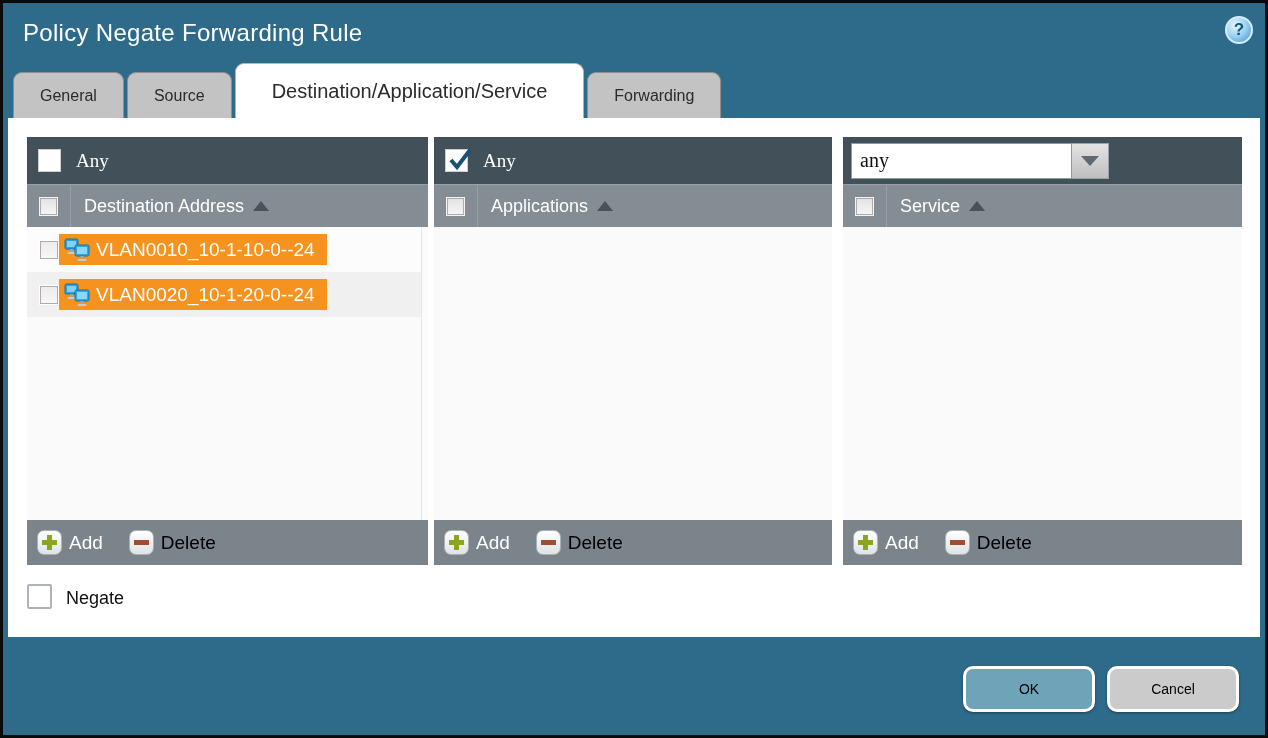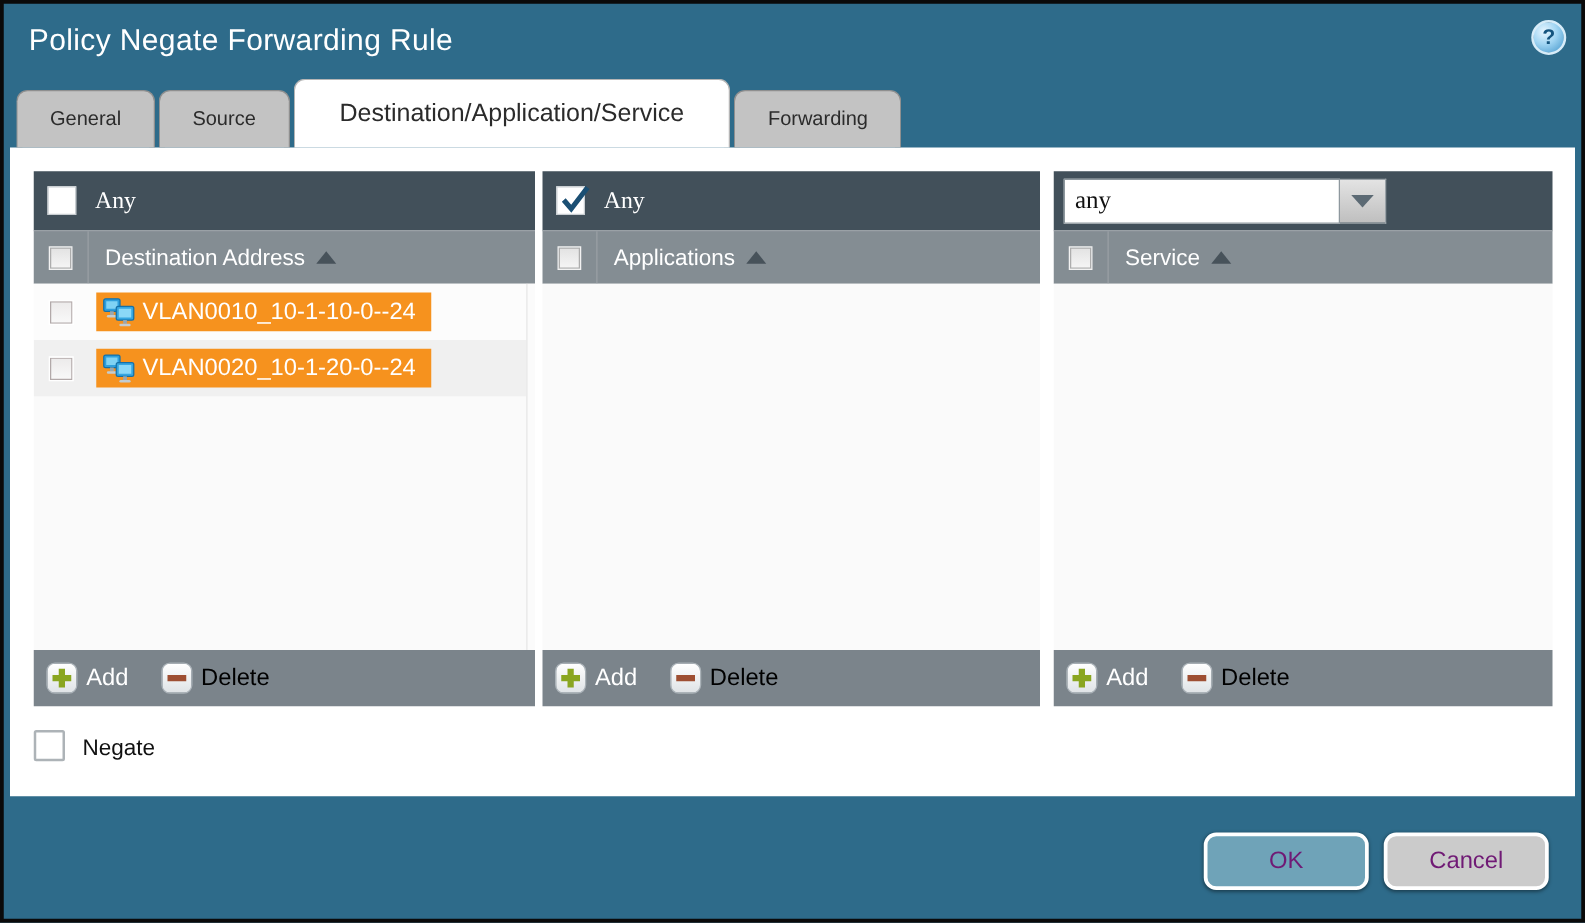--- a/index.html
+++ b/index.html
@@ -35,21 +35,21 @@
   .colhead { height:43px; background:#848d93; display:flex; align-items:center; flex:none; border-top:1px solid #9aa1a6; }
   .colhead-cbcell { width:44px; height:100%; display:flex; align-items:center; justify-content:center; border-right:1px solid #99a0a5; flex:none; }
   .colhead-label { color:#fff; font-size:18px; margin-left:13px; display:flex; align-items:center; gap:9px; }
   .sort-up { width:0; height:0; border-left:8px solid transparent; border-right:8px solid transparent; border-bottom:10px solid #47525a; }
 
   .list { flex:1; background:#fafafa; position:relative; overflow:hidden; }
   .scroll-strip { position:absolute; right:0; top:0; bottom:0; width:7px; background:#fbfbfb; border-left:1px solid #e6e6e6; }
   .row { height:45px; display:flex; align-items:center; padding-left:12px; }
   .row:nth-child(odd) { background:#fcfcfc; }
   .row:nth-child(even) { background:#f0f0f0; }
-  .pill { margin-left:18px; height:31px; background:#f6921e; display:inline-flex; align-items:center;
+  .pill { height:31px; background:#f6921e; display:inline-flex; align-items:center;
           padding:0 12px 0 5px; color:#fff; font-size:19px; gap:6px; }
 
   .footer-bar { height:45px; background:#7b848b; display:flex; align-items:center; padding-left:10px; gap:26px; flex:none; }
   .foot-btn { display:flex; align-items:center; gap:7px; cursor:pointer; }
   .foot-btn span.lbl { font-size:19px; }
   .add .lbl { color:#fff; }
   .del .lbl { color:#000000; }
   .iconbox { width:25px; height:25px; border-radius:7px; background:linear-gradient(#ffffff,#dfe3e6);
              border:1px solid #aab2b8; display:flex; align-items:center; justify-content:center; }
   .plus { position:relative; width:15px; height:15px; }
@@ -74,21 +74,21 @@
   .combo-btn { width:37px; height:36px; background:linear-gradient(#e3e3e3,#bfbfbf); border:1px solid #9aa2a8; border-left:none;
                display:flex; align-items:center; justify-content:center; cursor:pointer; }
   .tri-down { width:0; height:0; border-left:9px solid transparent; border-right:9px solid transparent; border-top:10px solid #5c6a74; }
 
   
   .negate { position:absolute; left:19px; top:466px; display:flex; align-items:flex-end; gap:14px; }
   .negate-label { font-size:18px; color:#111; }
 
   
   .btn { position:absolute; top:663px; width:132px; height:46px; border-radius:10px; border:3px solid #fff;
-         display:flex; align-items:center; justify-content:center; font-size:19px; color:#701a75; cursor:pointer;
+         display:flex; align-items:center; justify-content:center; font-size:14px; color:#000000; cursor:pointer;
          box-shadow:0 1px 3px rgba(0,0,0,.4); z-index:2; }
   .btn-ok { left:960px; background:#6fa3b8; }
   .btn-cancel { left:1104px; background:#cbcbcb; }
 
   .neticon { display:inline-block; width:26px; height:24px; }
 </style>
 </head>
 <body>
 
 <div class="window">

